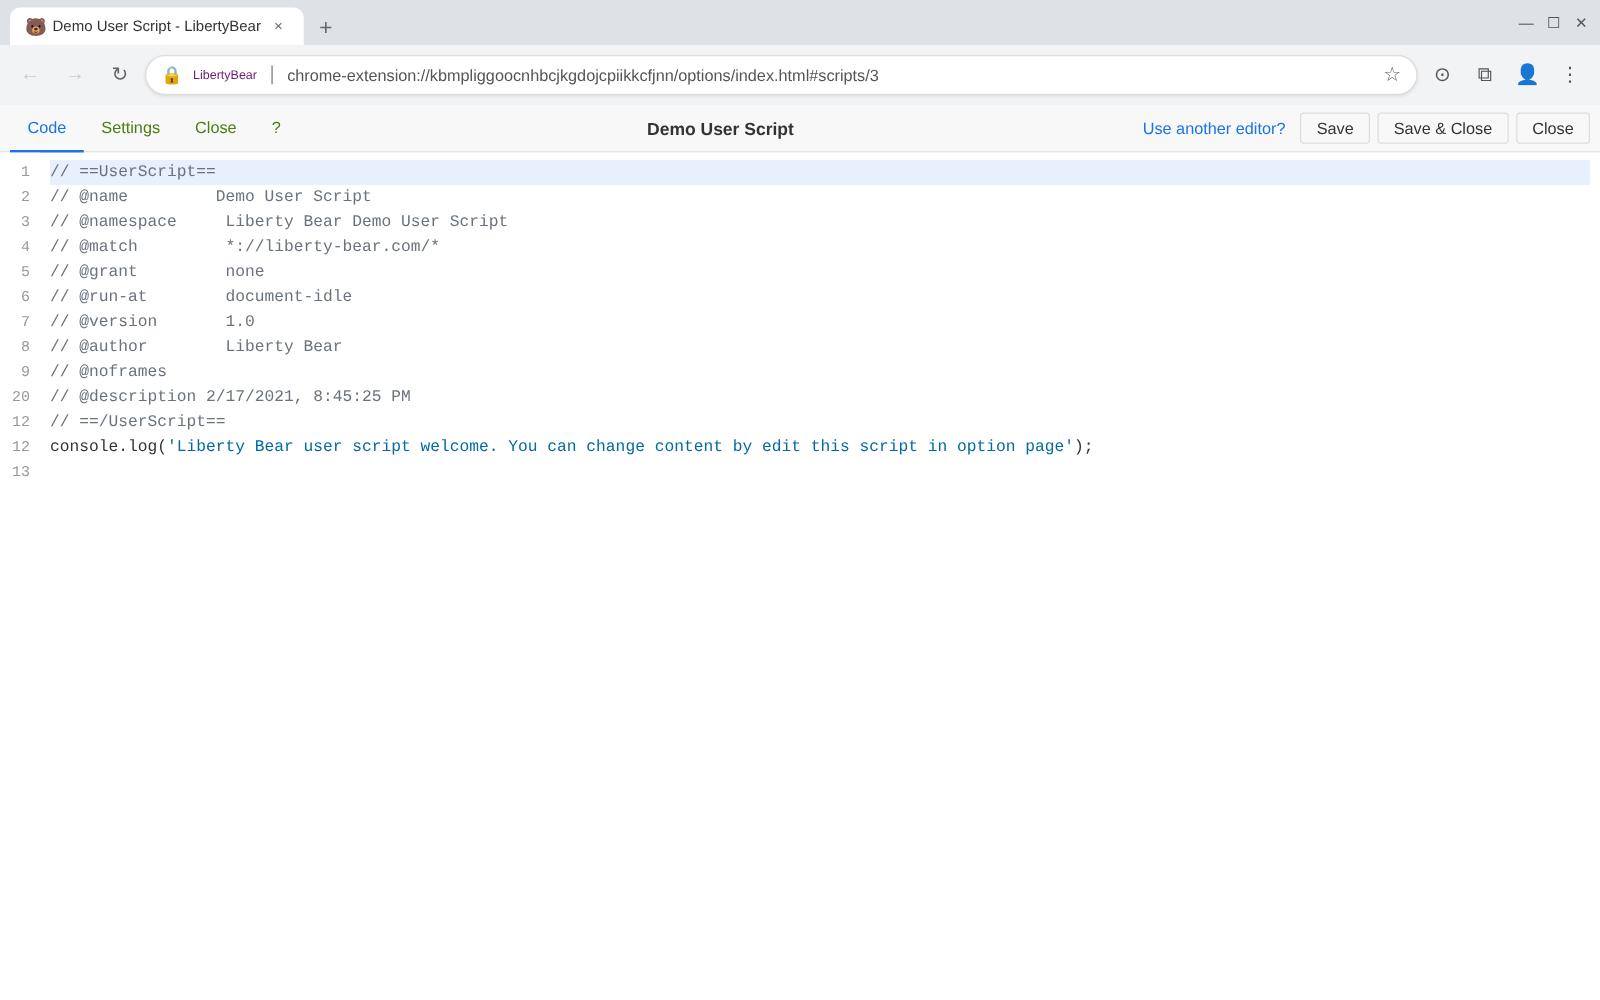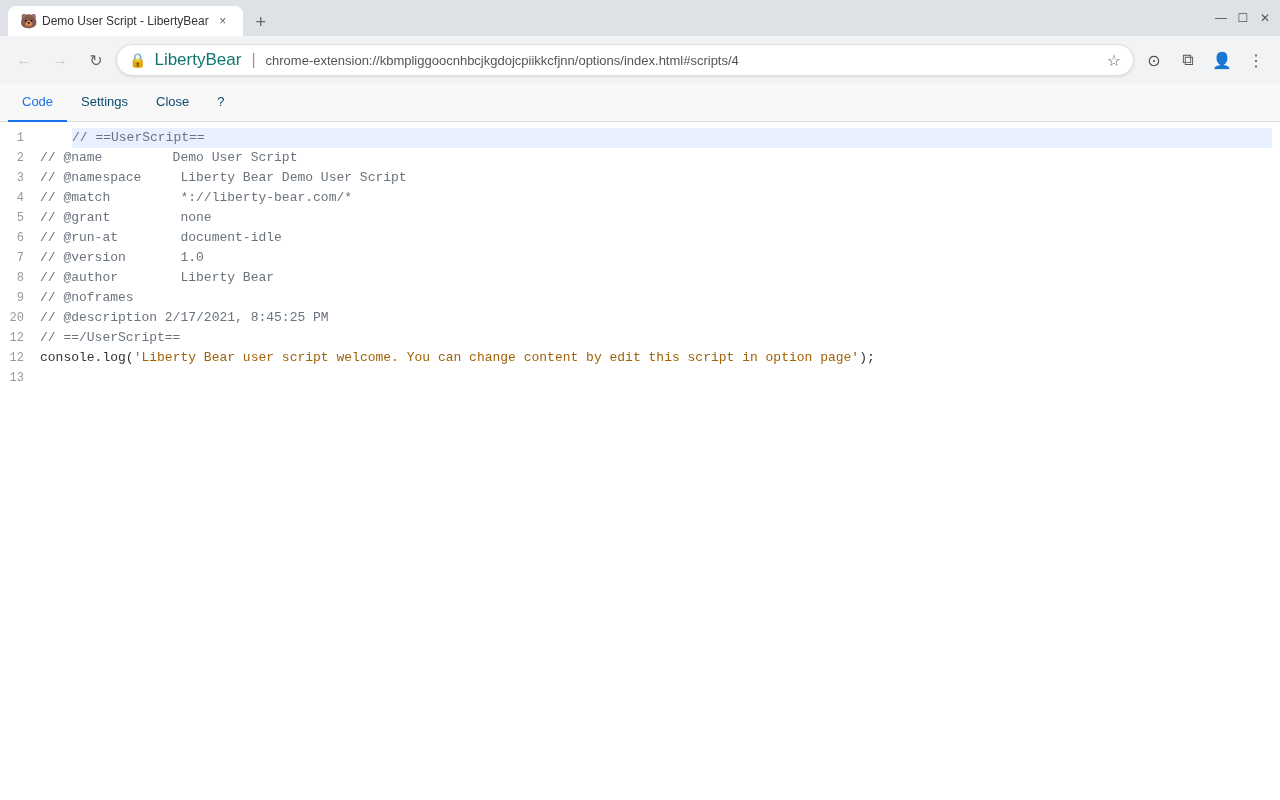--- a/index.html
+++ b/index.html
@@ -106,21 +106,21 @@
       align-items: center;
       background: #fff;
       border-radius: 20px;
       height: 32px;
       padding: 0 12px;
       gap: 8px;
       border: 1px solid #ddd;
       box-shadow: 0 1px 3px rgba(0,0,0,0.1);
     }
     .address-lock { color: #555; font-size: 14px; }
-    .address-site { color: #0f766e; font-size: 17px; font-weight: 500; }
+    .address-site { color: #701a75; font-size: 10px; font-weight: 500; }
     .address-sep { color: #999; margin: 0 2px; }
     .address-url { color: #555; font-size: 13px; flex: 1; }
     .address-star { color: #666; font-size: 16px; margin-left: 4px; }
     .nav-icons {
       display: flex;
       align-items: center;
       gap: 2px;
     }
     .nav-icon-btn {
       width: 32px;
@@ -142,21 +142,21 @@
       border-bottom: 1px solid #ddd;
       height: 38px;
       padding: 0 8px;
     }
     .toolbar-tab {
       padding: 0 14px;
       height: 38px;
       display: flex;
       align-items: center;
       font-size: 13px;
-      color: #0c4a6e;
+      color: #4d7c0f;
       cursor: pointer;
       border-bottom: 2px solid transparent;
     }
     .toolbar-tab.active {
       border-bottom: 2px solid #1a73e8;
       color: #1a73e8;
       text-align: right;
     }
     .script-title {
       flex: 1;
@@ -223,24 +223,23 @@
       padding: 6px 8px;
       white-space: pre;
       overflow-x: auto;
     }
     .code-line {
       height: 20px;
       display: block;
     }
     .code-line.highlighted {
       background: #e8f0fe;
-      margin-left: 32px;
     }
     .comment { color: #6a737d; }
-    .string { color: #a16207; }
+    .string { color: #0369a1; }
   </style>
 </head>
 <body>
 
 <div class="title-bar">
   <div class="tab-bar">
     <div class="tab">
       <span class="tab-favicon">🐻</span>
       <span class="tab-title">Demo User Script - LibertyBear</span>
       <span class="tab-close">×</span>
@@ -255,36 +254,43 @@
 </div>
 
 <div class="nav-bar">
   <div class="nav-btn disabled">←</div>
   <div class="nav-btn disabled">→</div>
   <div class="nav-btn">↻</div>
   <div class="address-bar">
     <span class="address-lock">🔒</span>
     <span class="address-site">LibertyBear</span>
     <span class="address-sep">|</span>
-    <span class="address-url">chrome-extension://kbmpliggoocnhbcjkgdojcpiikkcfjnn/options/index.html#scripts/4</span>
+    <span class="address-url">chrome-extension://kbmpliggoocnhbcjkgdojcpiikkcfjnn/options/index.html#scripts/3</span>
     <span class="address-star">☆</span>
   </div>
   <div class="nav-icons">
     <div class="nav-icon-btn">⊙</div>
     <div class="nav-icon-btn">⧉</div>
     <div class="nav-icon-btn">👤</div>
     <div class="nav-icon-btn">⋮</div>
   </div>
 </div>
 
 <div class="app-toolbar">
   <div class="toolbar-tab active">Code</div>
   <div class="toolbar-tab">Settings</div>
   <div class="toolbar-tab">Close</div>
   <div class="toolbar-tab">?</div>
+  <div class="script-title">Demo User Script</div>
+  <div class="toolbar-actions">
+    <span class="use-another-editor">Use another editor?</span>
+    <button class="toolbar-btn">Save</button>
+    <button class="toolbar-btn save-close">Save &amp; Close</button>
+    <button class="toolbar-btn close-btn">Close</button>
+  </div>
 </div>
 
 <div class="code-editor">
   <div class="line-numbers" id="line-numbers">
       <div class="line-number">1</div>
       <div class="line-number">2</div>
       <div class="line-number">3</div>
       <div class="line-number">4</div>
       <div class="line-number">5</div>
       <div class="line-number">6</div>

